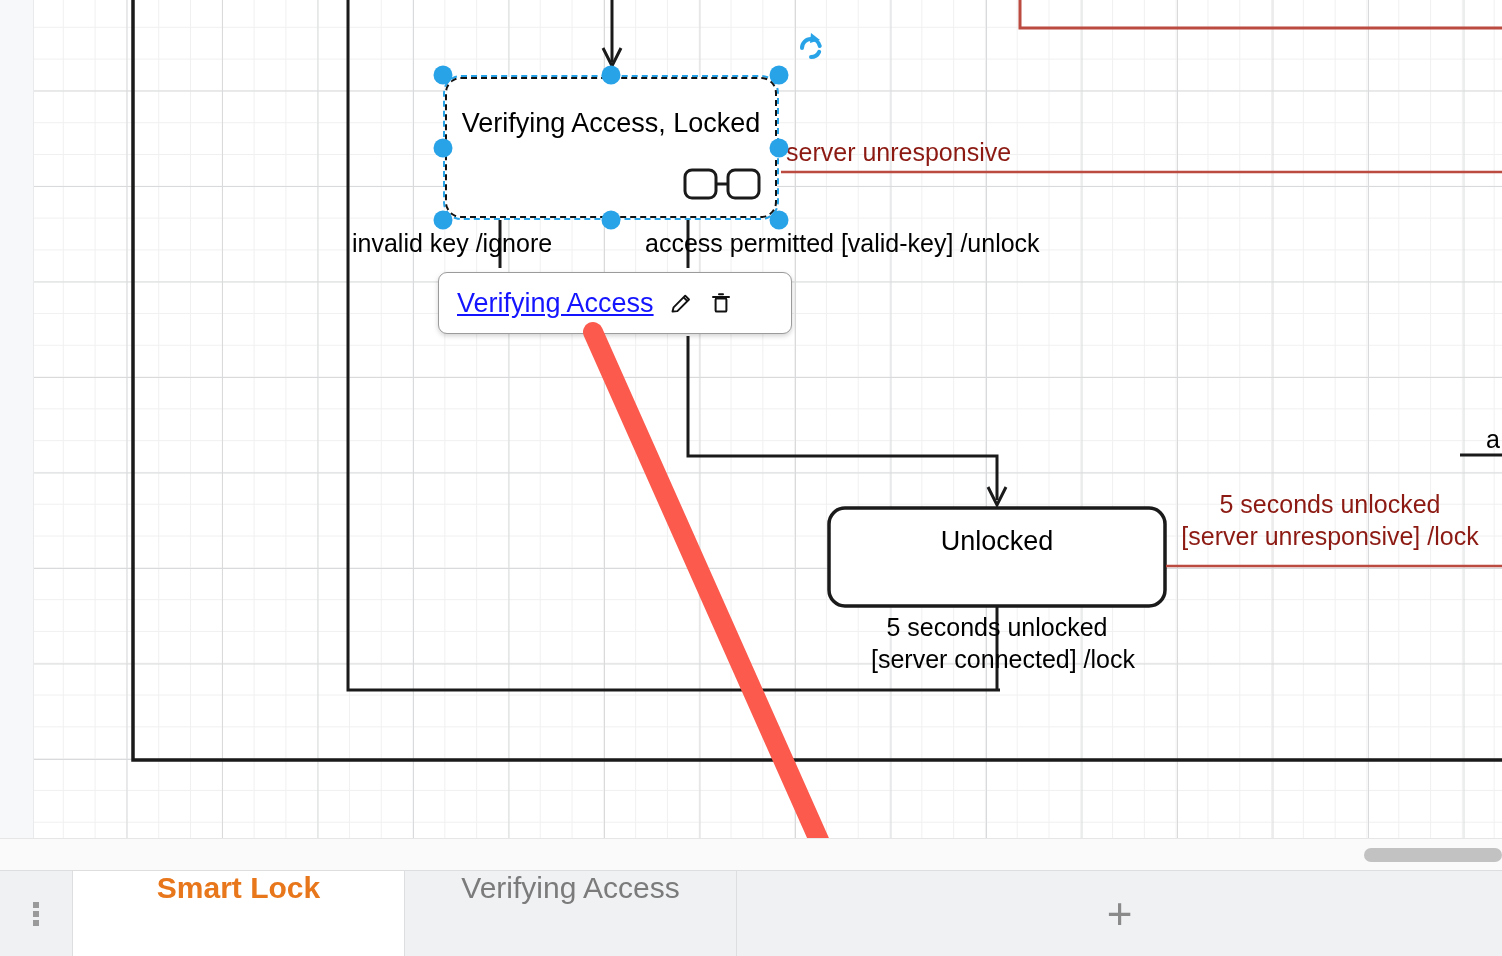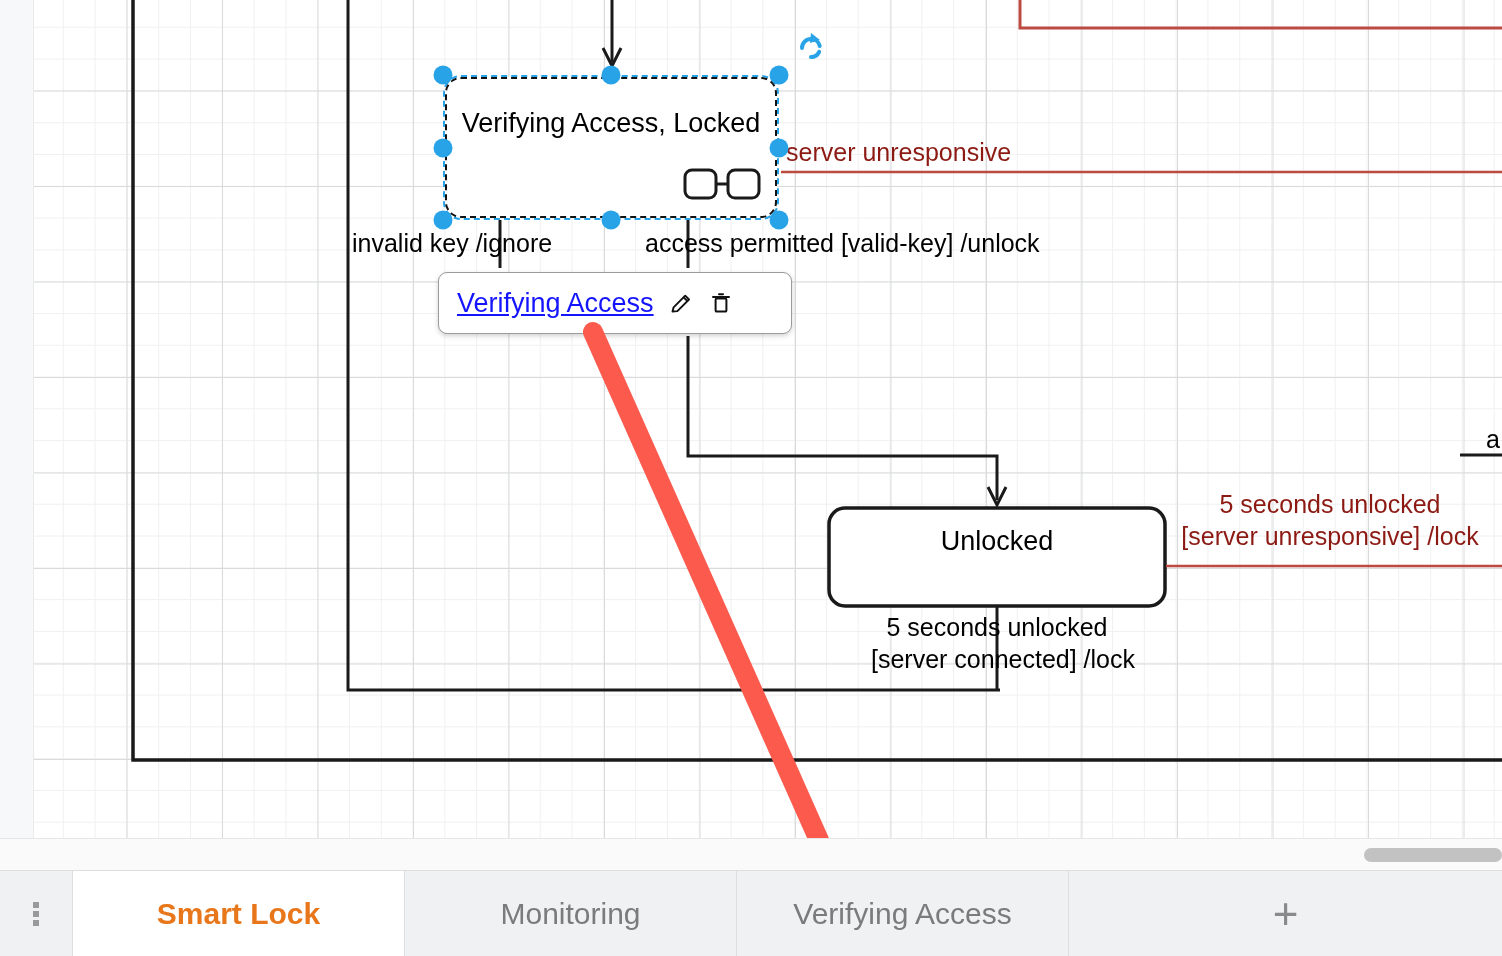--- a/index.html
+++ b/index.html
@@ -206,21 +206,20 @@
     width: 6px;
     height: 6px;
     background: #9a9a9a;
     margin: 3px 0;
     display: block;
   }
   .tab {
     flex: 0 0 auto;
     width: 332px;
     display: flex;
-    align-items: center;
     justify-content: center;
     font-size: 30px;
     color: #7b7b7b;
     cursor: pointer;
     border-right: 1px solid #dcdee0;
     box-sizing: border-box;
     background: #eff1f3;
     user-select: none;
   }
   .tab.active {
@@ -373,23 +372,20 @@
         <span class="kebab-dot"></span>
         <span class="kebab-dot"></span>
         <span class="kebab-dot"></span>
       </div>
     </div>
 
     <div class="tab active">
       <span>Smart Lock</span>
     </div>
 
-    <div class="tab">
-      <span>Monitoring</span>
-    </div>
 
     <div class="tab">
       <span>Verifying Access</span>
     </div>
 
 
     <div id="tab-add-button">
       <span>+</span>
     </div>
   </div>

